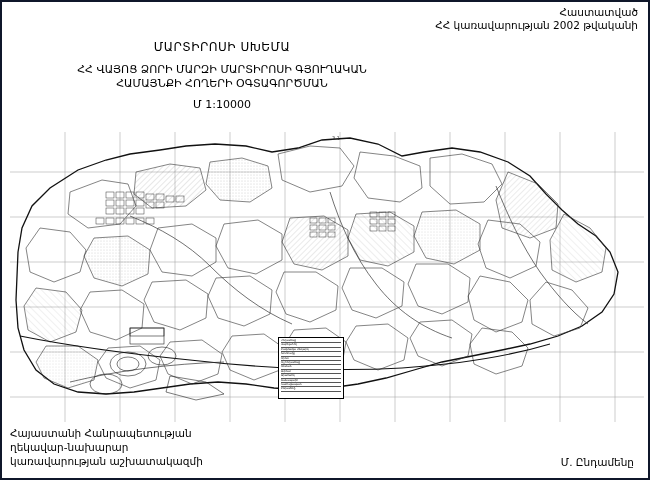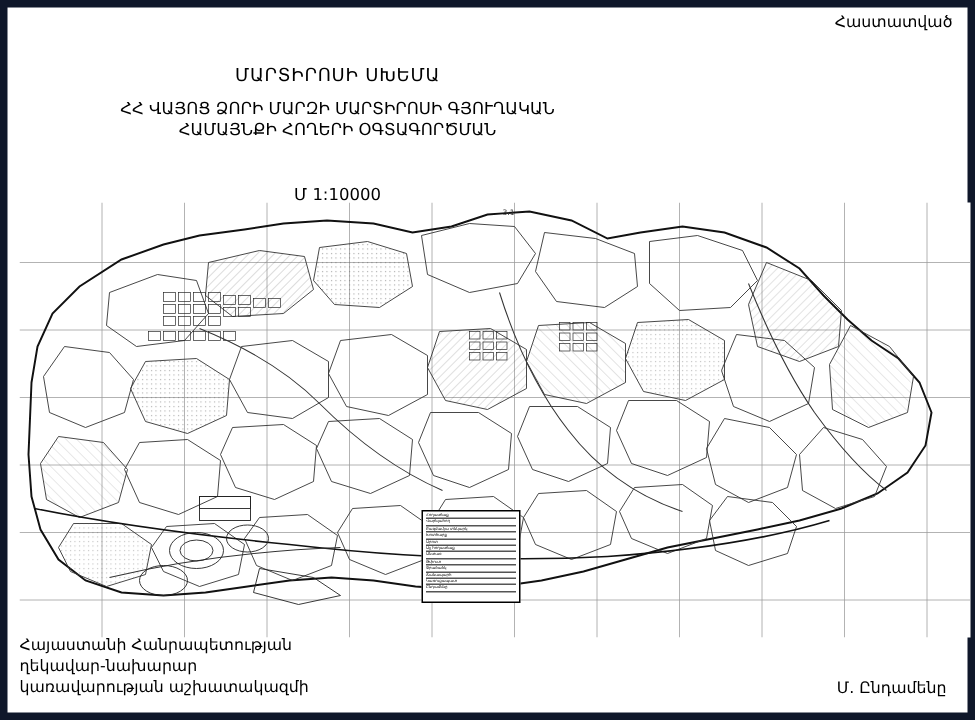--- a/index.html
+++ b/index.html
@@ -12,21 +12,21 @@
     height: 480px;
     font-family: "DejaVu Sans", sans-serif;
     color: #000000;
     position: relative;
     overflow: hidden;
   }
   .page {
     position: relative;
     width: 650px;
     height: 480px;
-    border: 5px solid #0f172a;
+    border: 2px solid #0f172a;
     box-sizing: border-box;
     background: #fff;
   }
   .approval {
     position: absolute;
     top: 4px;
     right: 10px;
     text-align: right;
     font-size: 10.5px;
     line-height: 13px;
@@ -44,21 +44,21 @@
     font-size: 12px;
     letter-spacing: 0.5px;
   }
   .title-sub {
     font-size: 11px;
     margin-top: 8px;
     line-height: 14px;
   }
   .scale {
     position: absolute;
-    top: 118px;
+    top: 96px;
     left: 0;
     width: 440px;
     text-align: center;
     font-size: 11px;
   }
   .map-area {
     position: absolute;
     left: 8px;
     top: 130px;
     width: 634px;
@@ -101,20 +101,21 @@
     overflow: hidden;
   }
 </style>
 </head>
 <body>
 
 <div class="page">
 
   <div class="approval">
     <div>Հաստատված</div>
+    <div>ՀՀ կառավարության 2002 թվականի</div>
   </div>
 
   <div class="title-block">
     <div class="title-main">ՄԱՐՏԻՐՈՍԻ ՍԽԵՄԱ</div>
     <div class="title-sub">ՀՀ ՎԱՅՈՑ ՁՈՐԻ ՄԱՐԶԻ ՄԱՐՏԻՐՈՍԻ ԳՅՈՒՂԱԿԱՆ</div>
     <div class="title-sub" style="margin-top:0">ՀԱՄԱՅՆՔԻ ՀՈՂԵՐԻ ՕԳՏԱԳՈՐԾՄԱՆ</div>
   </div>
 
   <div class="scale">Մ  1:10000</div>
 

